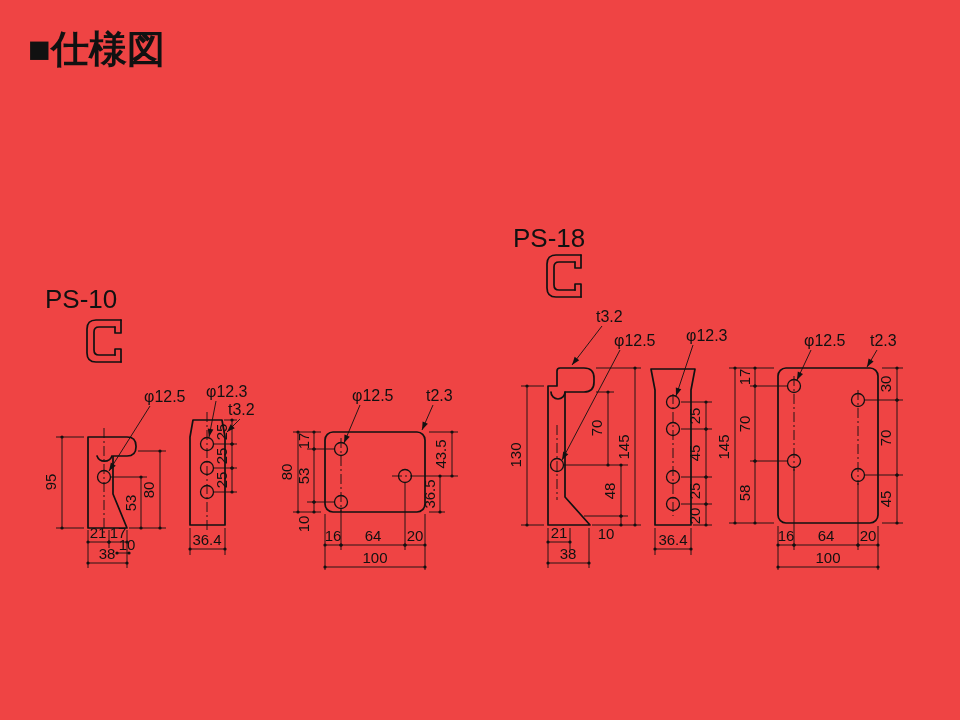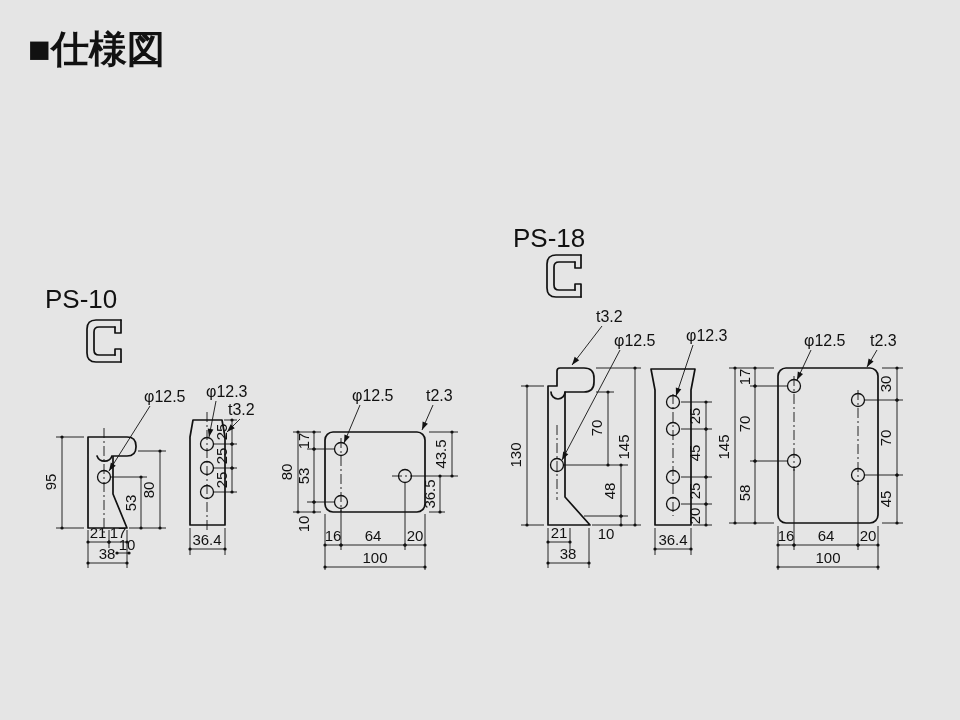--- a/index.html
+++ b/index.html
@@ -1,16 +1,16 @@
 <!DOCTYPE html>
 <html><head>
 <meta charset="utf-8">
 <style>
   html,body{margin:0;padding:0;background:#fff;}
-  .sheet{width:960px;height:720px;background:#e5e5e5;overflow:hidden;position:relative;}
+  .sheet{width:960px;height:720px;background:#ef4444;overflow:hidden;position:relative;}
   svg{display:block;}
   .outline{fill:none;stroke:#111;stroke-width:1.7;stroke-linejoin:round;stroke-linecap:round;}
   .thin{fill:none;stroke:#111;stroke-width:0.9;}
   .cl{fill:none;stroke:#111;stroke-width:0.9;stroke-dasharray:10 3 2 3;}
   .hole{fill:none;stroke:#111;stroke-width:1.3;}
   .dim{font-family:"Liberation Sans",sans-serif;font-size:15px;fill:#111;}
   .lbl{font-family:"Liberation Sans",sans-serif;font-size:16px;fill:#111;}
   .pname{font-family:"Liberation Sans",sans-serif;font-size:26px;fill:#111;}
   .ttl{font-family:"Liberation Sans","DejaVu Sans",sans-serif;font-size:38px;font-weight:bold;fill:#111;}
   .mid{text-anchor:middle;}

